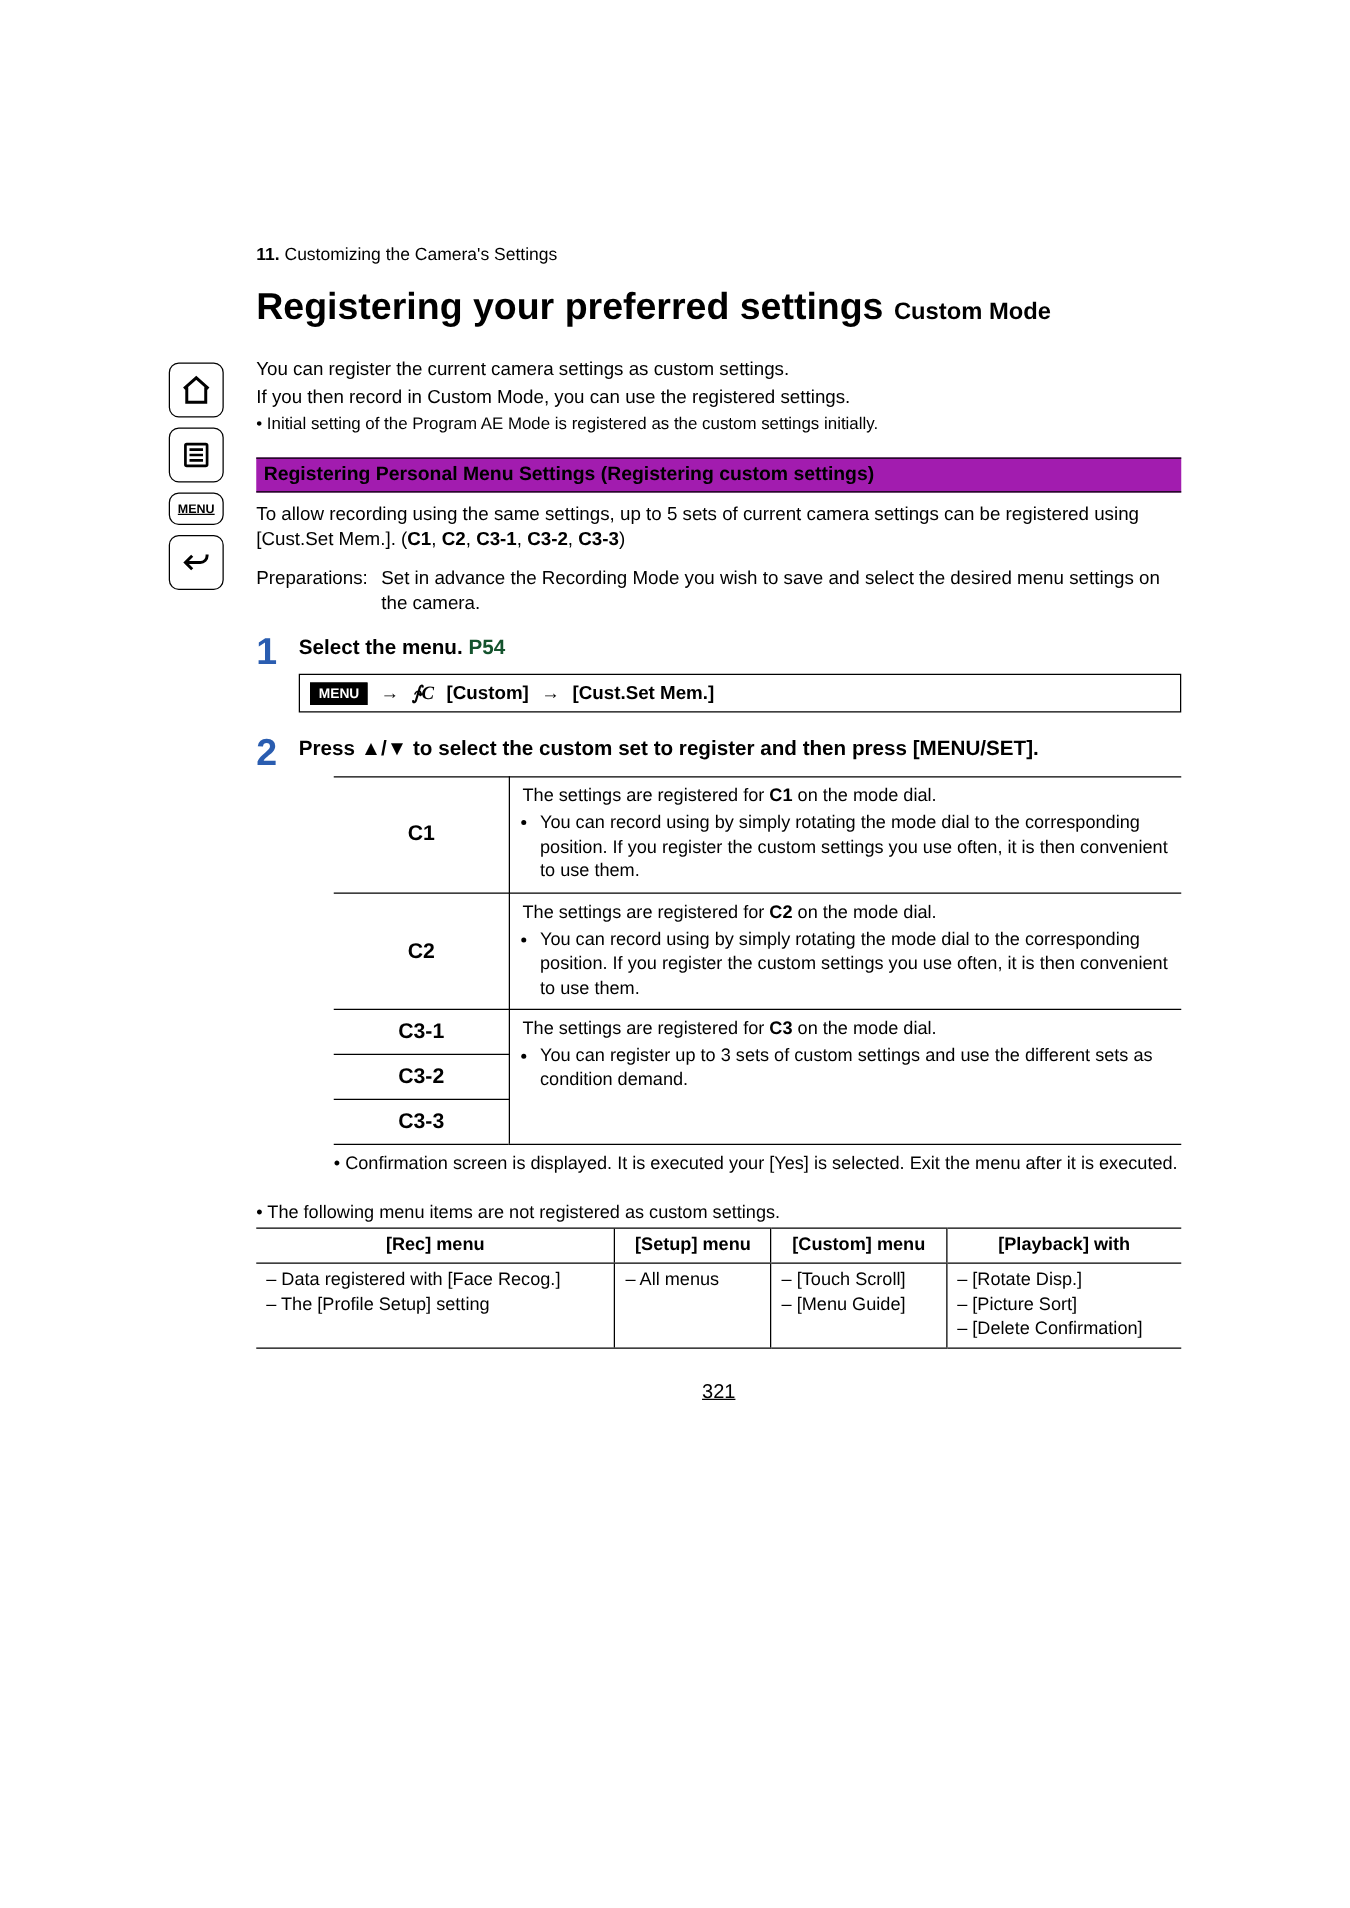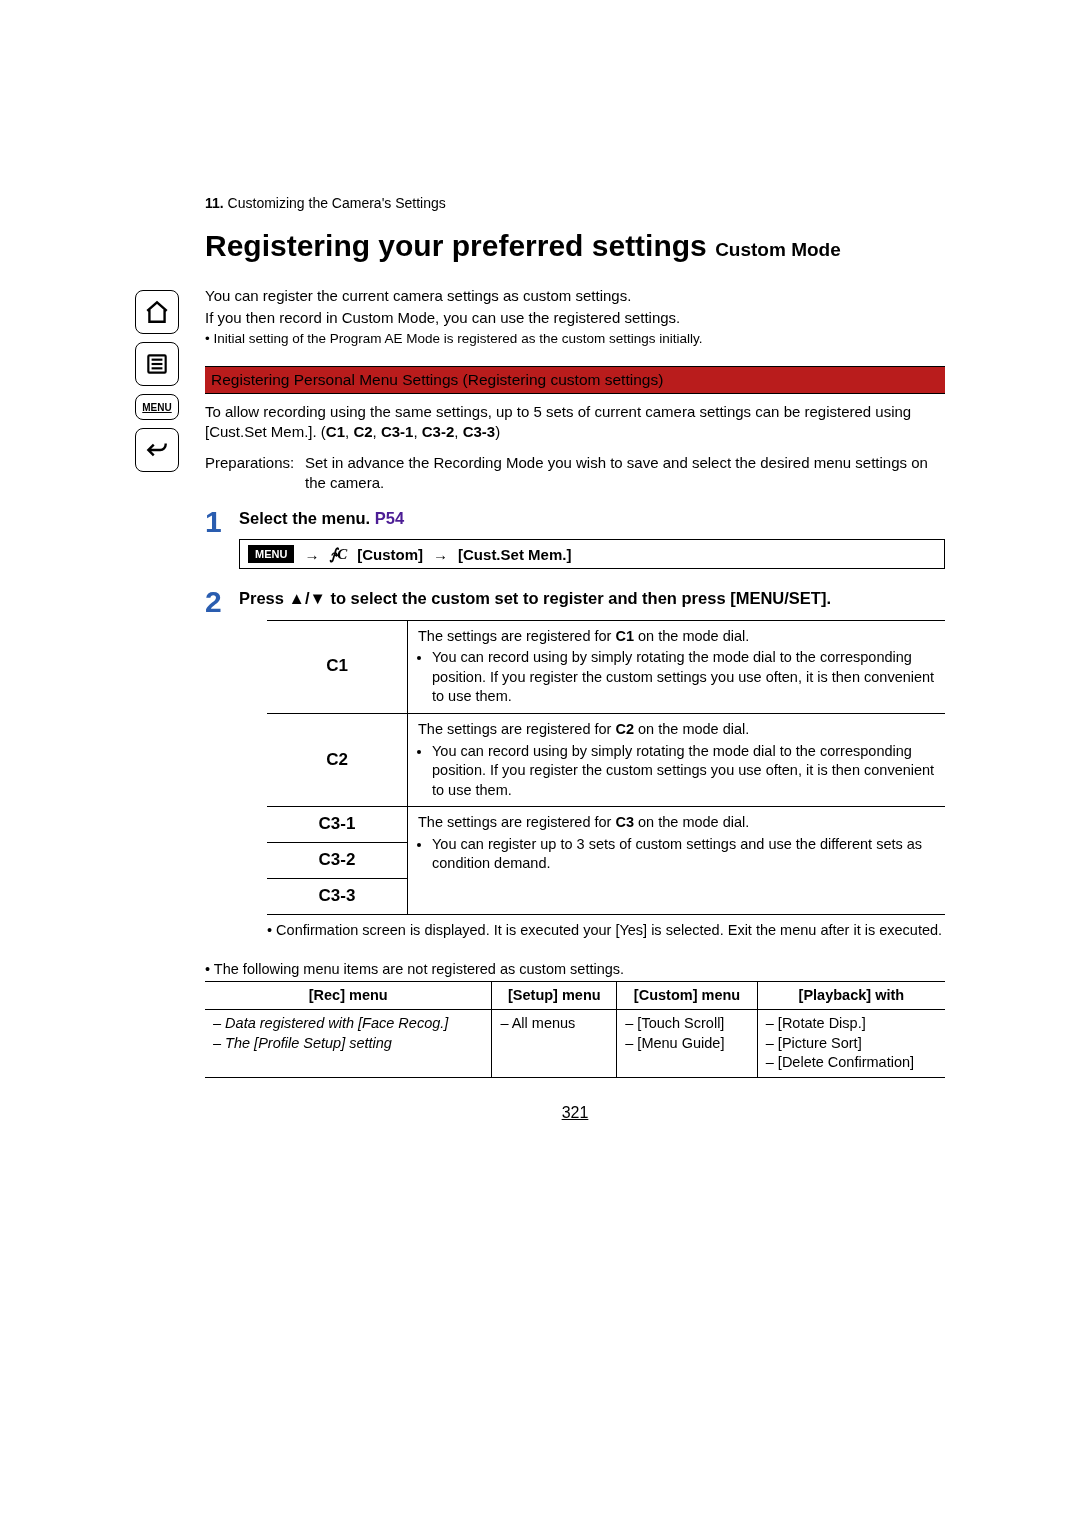--- a/index.html
+++ b/index.html
@@ -54,25 +54,25 @@
   h1 {
     font-size: 30px;
     font-weight: bold;
     margin: 0 0 22px 0;
     line-height: 1.15;
   }
   h1 .sub { font-size: 19px; font-weight: bold; }
   .intro p { margin: 0 0 2px 0; line-height: 1.35; }
   .intro .note { font-size: 13.5px; margin-top: 2px; }
   .section-bar {
-    background: #b91c1c;
+    background: #a21caf;
     border-top: 1px solid #000;
     border-bottom: 1px solid #000;
     padding: 4px 6px;
-    font-weight: normal;
+    font-weight: bold;
     margin: 18px 0 8px 0;
     font-size: 15.5px;
   }
   .para { margin: 0 0 10px 0; line-height: 1.35; }
   .prep { display: flex; margin-bottom: 14px; line-height: 1.35;}
   .prep .label { width: 100px; flex-shrink: 0; }
   .step { display: flex; margin-bottom: 6px; }
   .step-num {
     font-size: 30px;
     font-weight: bold;
@@ -81,21 +81,21 @@
     flex-shrink: 0;
     line-height: 1;
     padding-top: 0;
   }
   .step-body { flex: 1; }
   .step-title {
     font-weight: bold;
     font-size: 16.5px;
     line-height: 1.35;
   }
-  .step-title .page-ref { color: #4c1d95; }
+  .step-title .page-ref { color: #14532d; }
   .menu-path-box {
     border: 1.5px solid #000;
     padding: 5px 8px;
     margin: 10px 0 12px 0;
     display: flex;
     align-items: center;
     gap: 10px;
     font-weight: bold;
   }
   .menu-chip {
@@ -160,21 +160,21 @@
     line-height: 1.35;
   }
   .menu-table th {
     border-top: 1.5px solid #000;
     font-weight: bold;
     text-align: center;
     border-left: 1px solid #000;
   }
   .menu-table th:first-child { border-left: none; }
   .menu-table td { border-left: 1px solid #000; border-bottom: 1.5px solid #000;}
-  .menu-table td:first-child { border-left: none; font-style: italic; }
+  .menu-table td:first-child { border-left: none; }
   .menu-table td div { text-indent: -10px; padding-left: 10px; }
   .page-num {
     text-align: center;
     font-size: 16px;
     margin-top: 26px;
     text-decoration: underline;
   }
   .csym { font-family: Arial; font-weight: bold; }
   .dial-c { display:inline-block; font-weight:bold; }
 </style>

